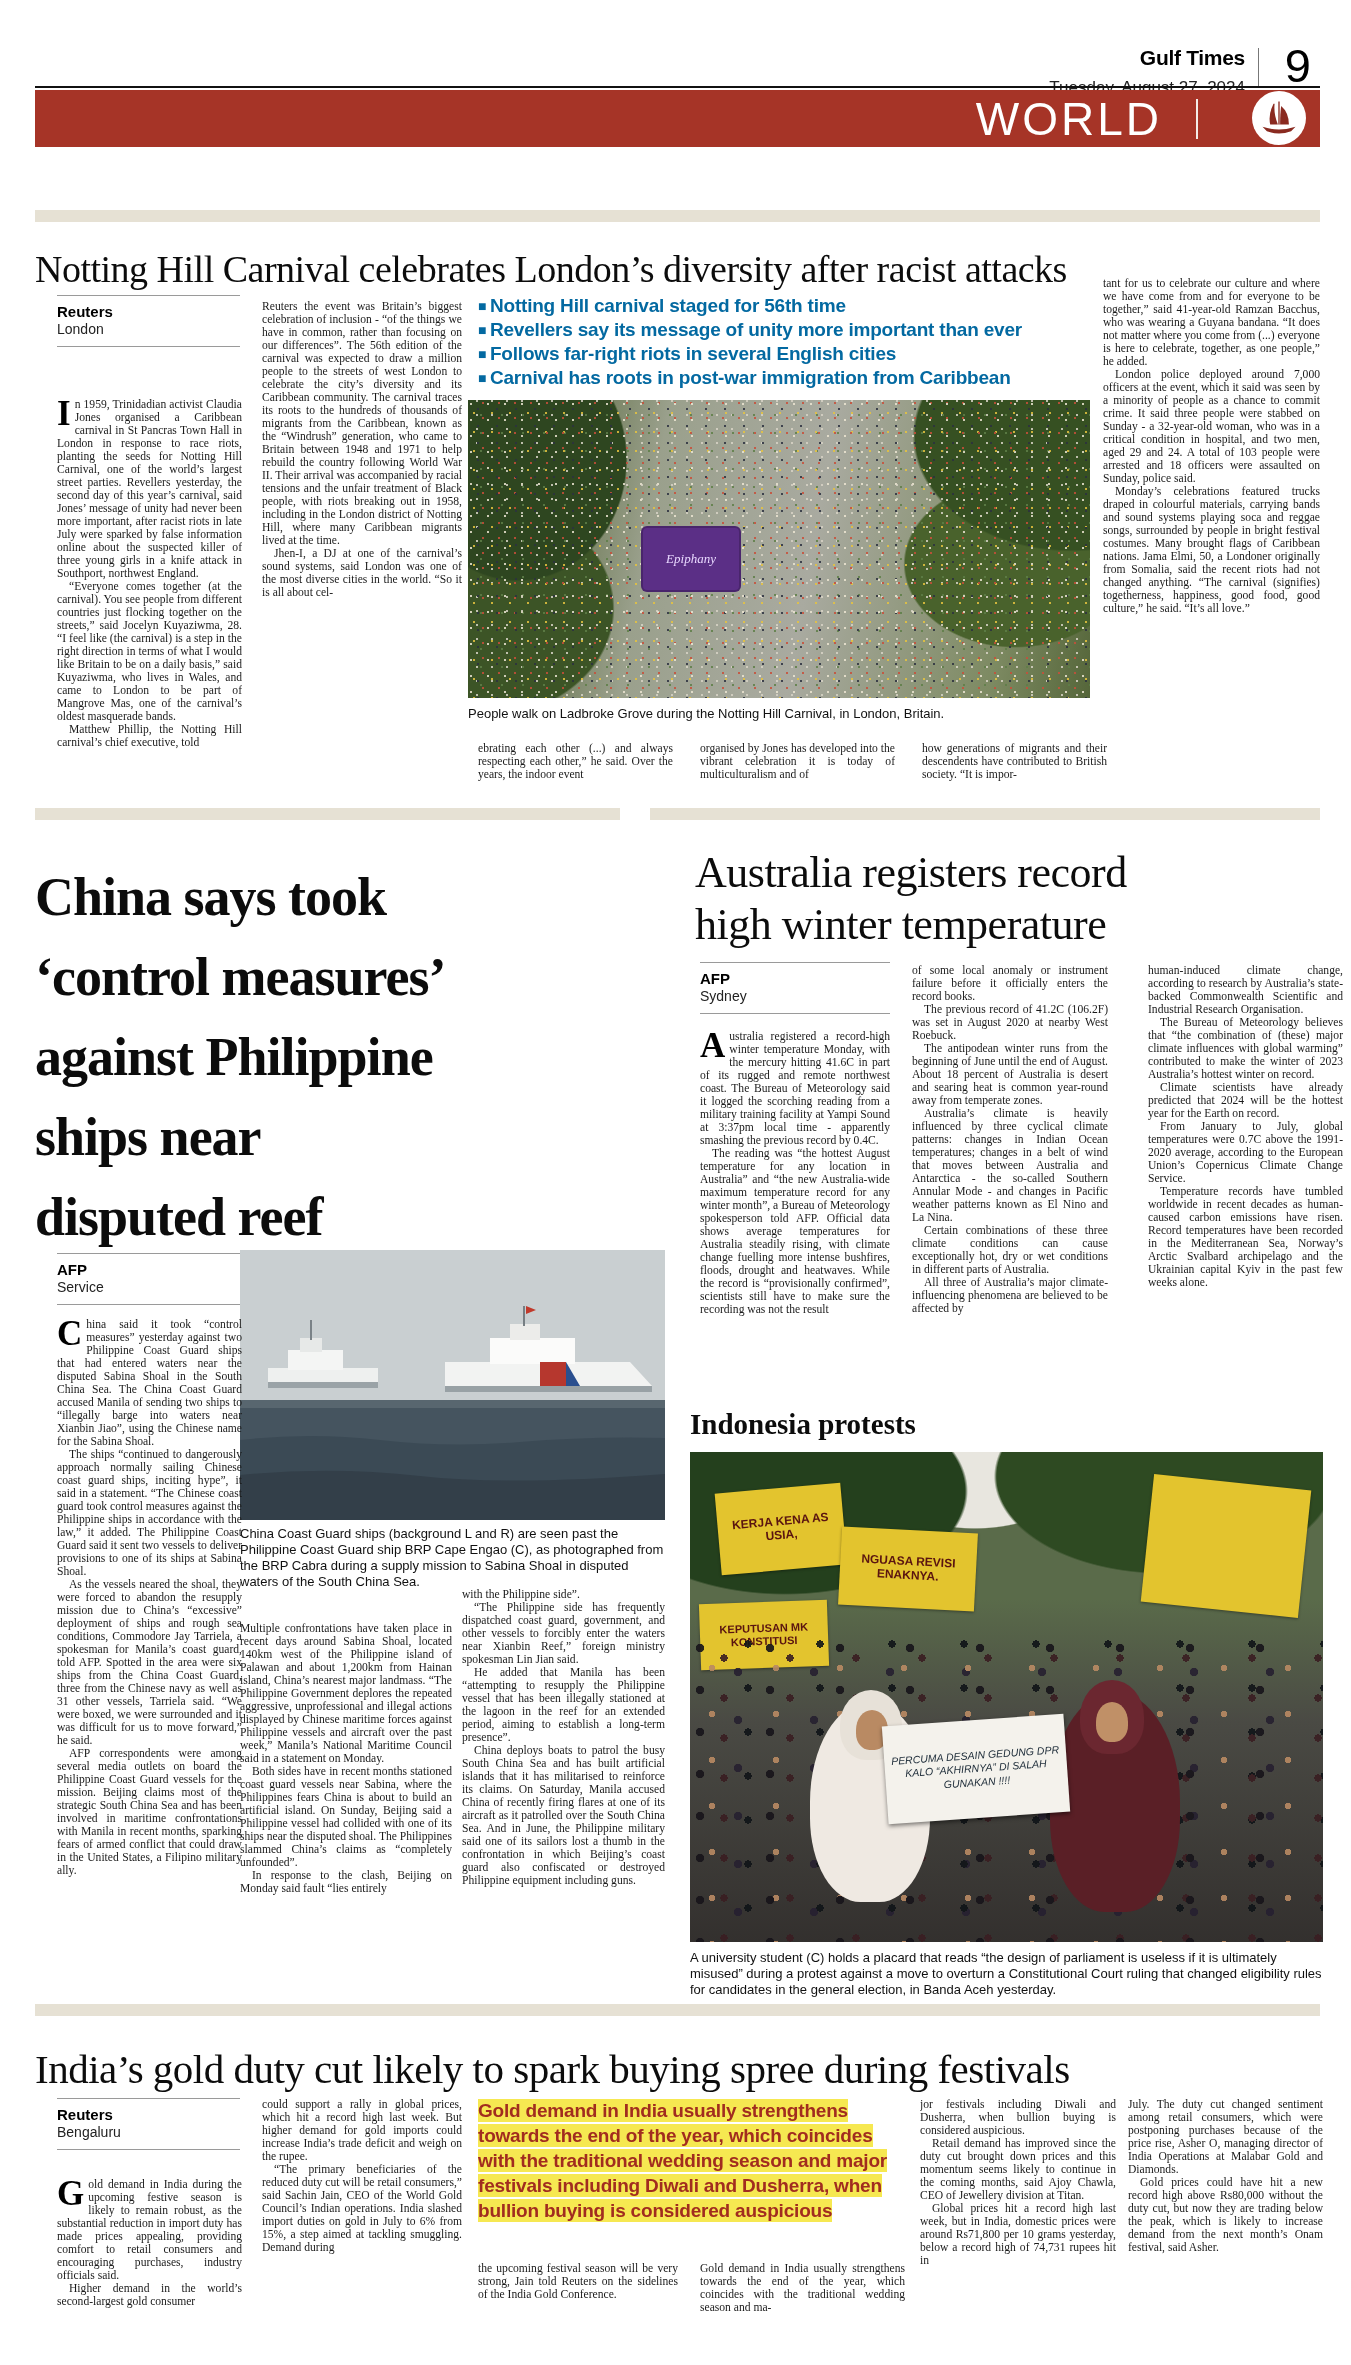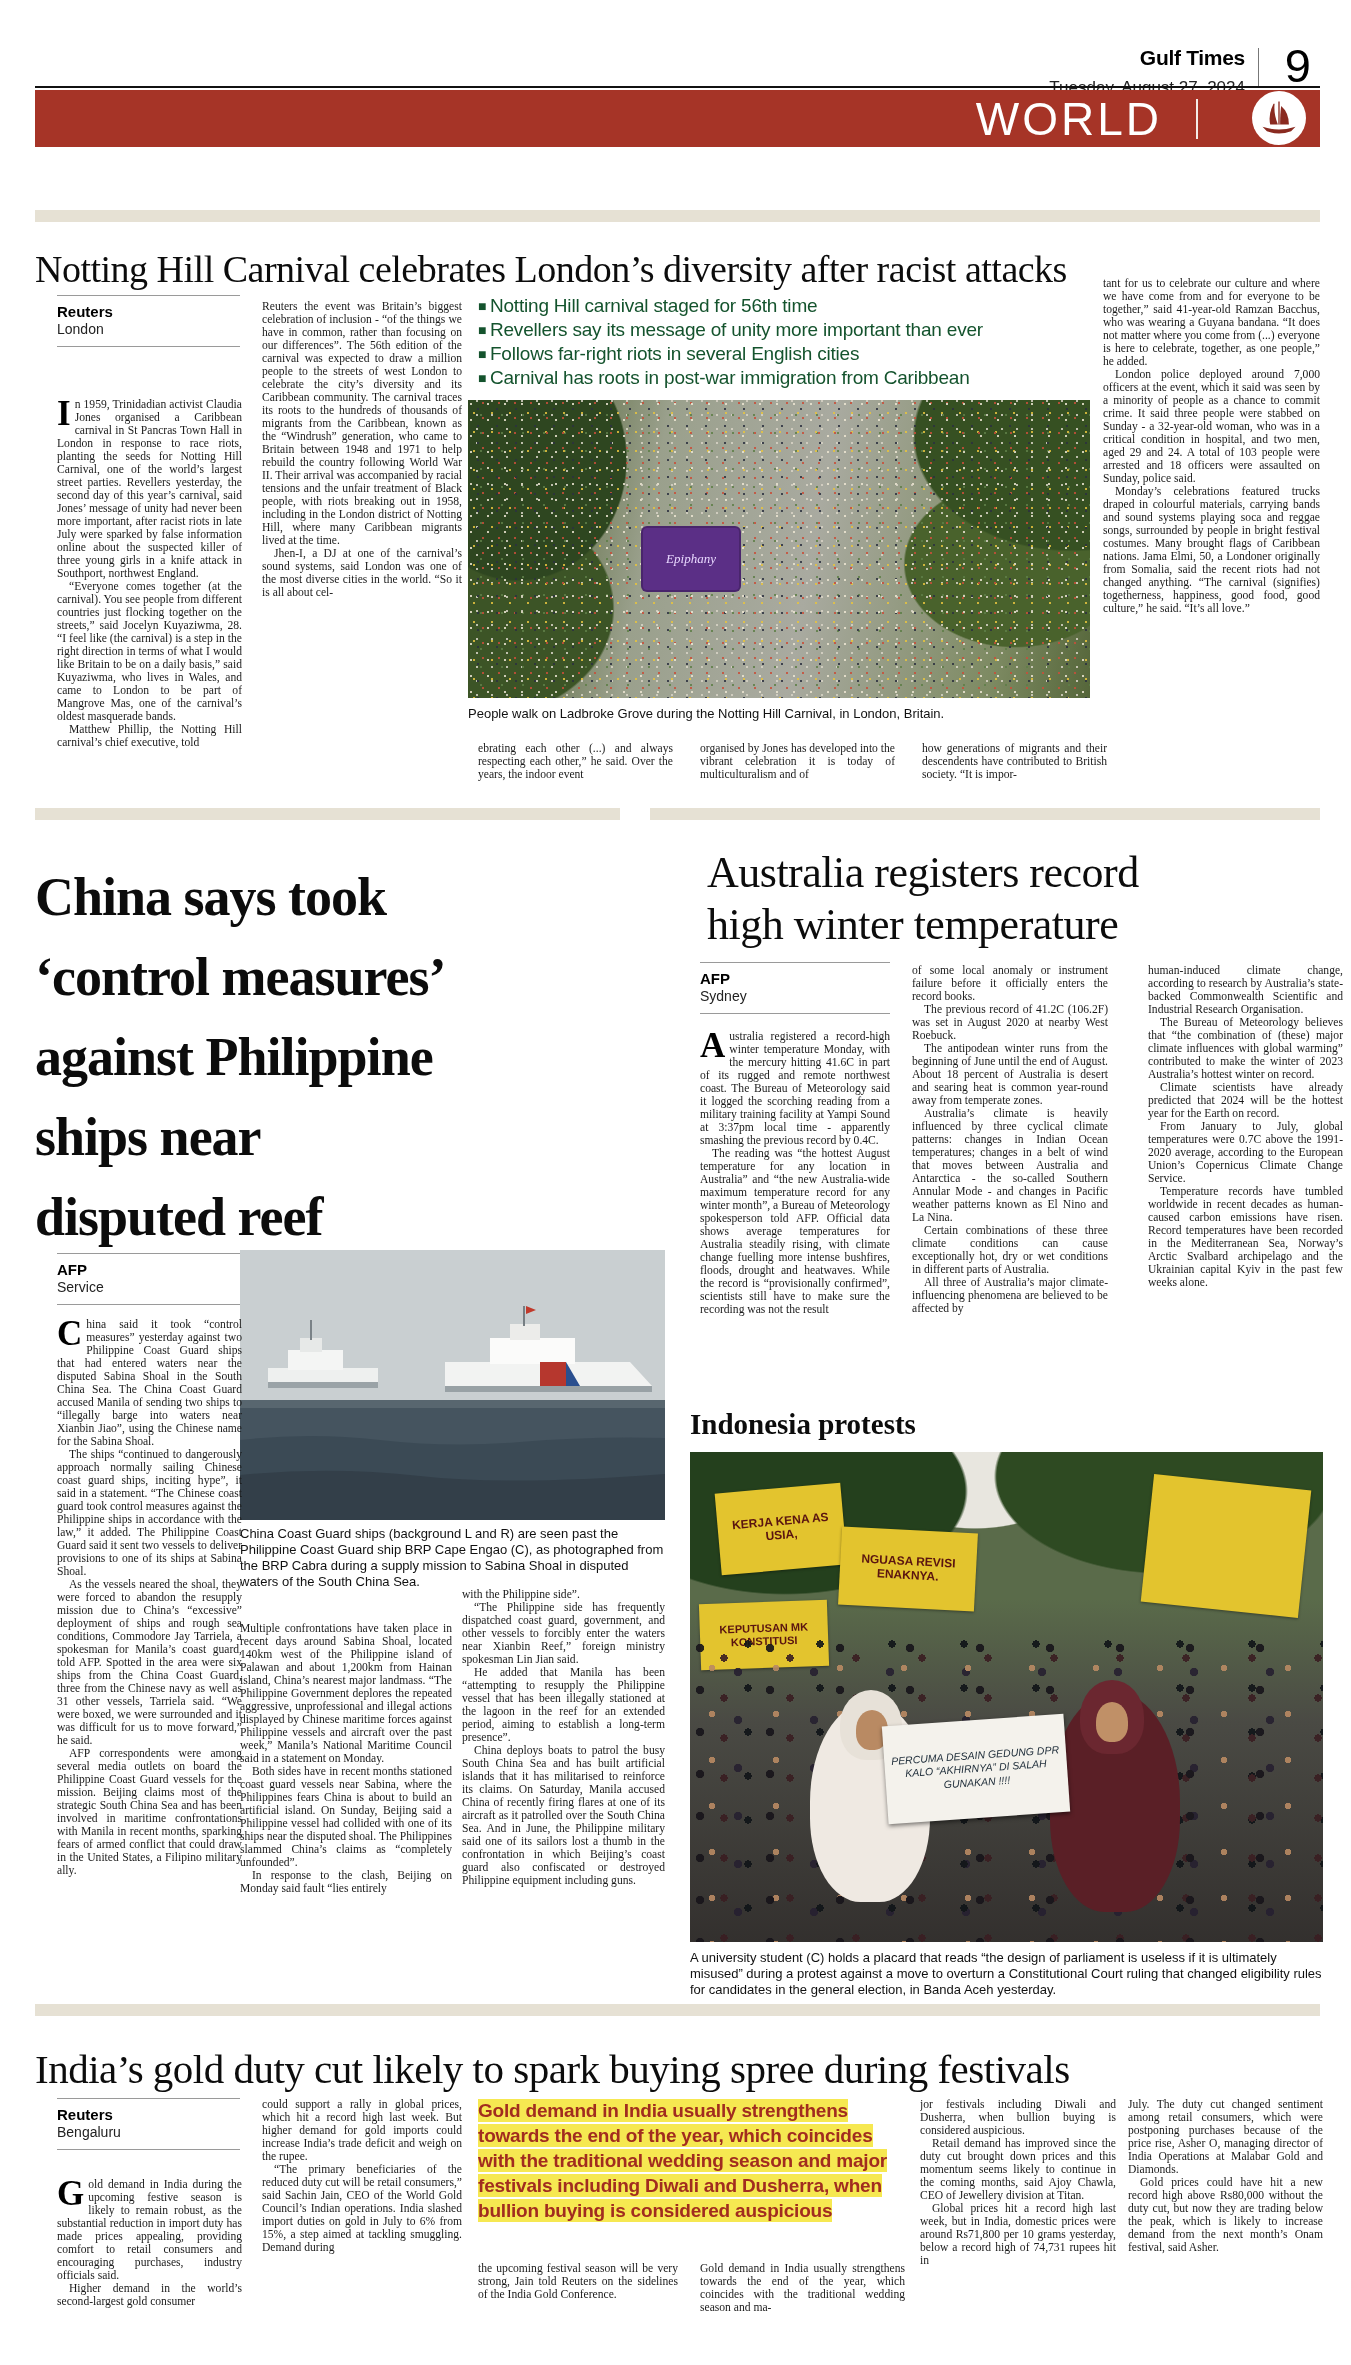--- a/index.html
+++ b/index.html
@@ -31,21 +31,21 @@
   .col{position:absolute;font-size:11.6px;line-height:13px;text-align:justify;color:#1a1a1a;overflow:hidden;}
   .col p{margin:0;}
   .col p + p{text-indent:12px;}
   .dc{float:left;font-size:35px;line-height:27px;padding:2px 4px 0 0;font-weight:bold;color:#000;}
   .caption{position:absolute;font-family:"Liberation Sans",sans-serif;font-size:13px;line-height:16px;color:#111;}
   .ph{position:absolute;overflow:hidden;background:#b9b9b0;}
 
   
   .nh-headline{left:35px;top:222px;width:1290px;font-size:38px;white-space:nowrap;}
   .nh-bullets{position:absolute;left:478px;top:294px;width:624px;font-family:"Liberation Sans",sans-serif;
-              font-weight:normal;color:#14532d;font-size:19px;line-height:24px;letter-spacing:-0.2px;}
+              font-weight:bold;color:#0369a1;font-size:19px;line-height:24px;letter-spacing:-0.2px;}
   .nh-bullets p{margin:0;}
   .nh-bullets p::before{content:"■ ";font-size:14px;vertical-align:1px;}
   .nh-photo{left:468px;top:400px;width:622px;height:298px;
      background:
        radial-gradient(ellipse 180px 200px at 8% 20%, #2e4620 0 60%, transparent 61%),
        radial-gradient(ellipse 220px 180px at 2% 70%, #3c5426 0 60%, transparent 61%),
        radial-gradient(ellipse 260px 190px at 97% 12%, #365022 0 60%, transparent 61%),
        radial-gradient(ellipse 200px 150px at 88% 55%, #49622c 0 55%, transparent 56%),
        linear-gradient(100deg,#6f7b58 0 18%, #9aa08c 30%, #a9aaa0 55%, #7d8a62 85%, #55663a);}
   .nh-crowd{position:absolute;inset:0;
@@ -58,21 +58,21 @@
        radial-gradient(circle 2px at 9px 1px, #d8d3c6 40%, transparent 42%);
      background-size:17px 16px,19px 17px,16px 15px,18px 19px,21px 18px,15px 14px;opacity:.85;}
   .nh-truck{position:absolute;left:175px;top:128px;width:96px;height:62px;background:#5b2f86;
      border-radius:4px;box-shadow:0 0 0 2px #49256c;display:flex;align-items:center;justify-content:center;}
   .nh-truck span{color:#e9d9ff;font-style:italic;font-size:13px;font-family:"Liberation Serif",serif;}
   .cont{height:58px;}
 
   
   .ch-headline{left:35px;top:822px;width:648px;font-size:54px;line-height:1.48;font-weight:700;letter-spacing:-1px;}
   .ch-photo{left:240px;top:1250px;width:425px;height:270px;}
-  .au-headline{left:695px;top:818px;width:628px;font-size:44px;line-height:1.16;margin-left:12px;}
+  .au-headline{left:695px;top:818px;width:628px;font-size:44px;line-height:1.16;}
 
   
   .indo-title{position:absolute;left:690px;top:1408px;font-size:29px;font-weight:700;color:#0c0c0c;}
   .indo-photo{left:690px;top:1452px;width:633px;height:490px;
      background:
        radial-gradient(ellipse 300px 170px at 15% 8%, #24401d 0 60%, transparent 61%),
        radial-gradient(ellipse 280px 160px at 75% 5%, #2e4a22 0 60%, transparent 61%),
        radial-gradient(ellipse 200px 120px at 45% 2%, #e8e6df 0 55%, transparent 56%),
        linear-gradient(#5a6b4a 0 30%, #4a4a44 55%, #33302e);}
   .indo-crowd{position:absolute;left:0;right:0;bottom:0;height:62%;

